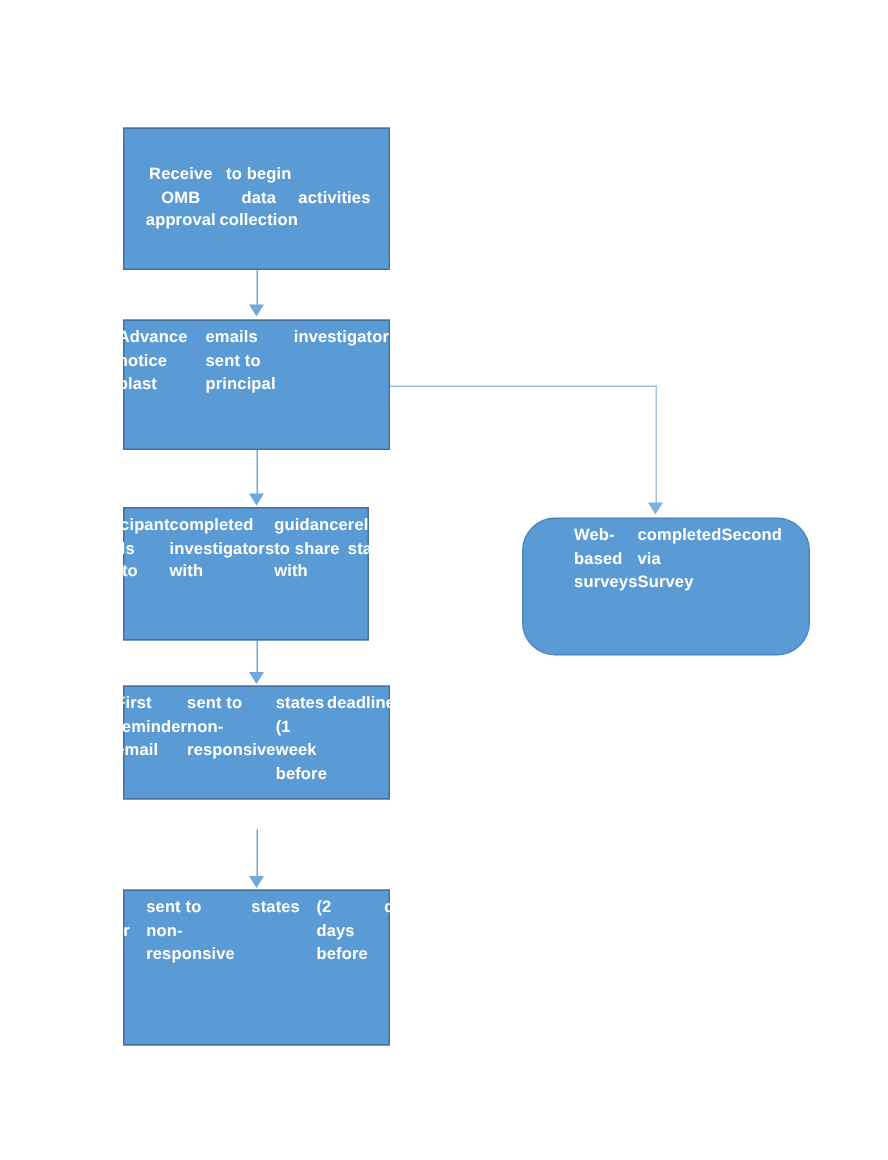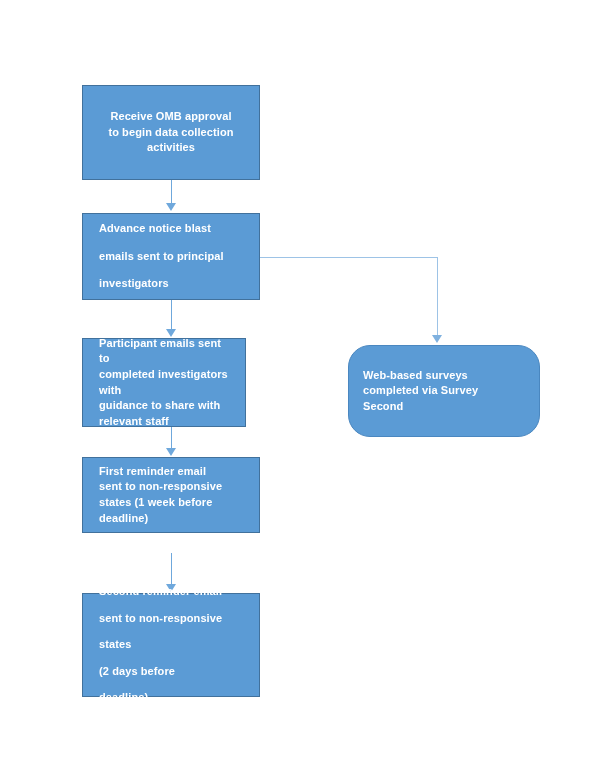--- a/index.html
+++ b/index.html
@@ -23,21 +23,20 @@
     position: absolute;
     box-sizing: border-box;
     background: #5B9BD5;
     border: 1px solid #41719C;
     color: #ffffff;
     font-weight: bold;
     font-size: 11px;
     line-height: 1.42;
     letter-spacing: 0.1px;
     display: flex;
-    flex-direction: column;
     justify-content: center;
     padding: 4px 14px 4px 16px;
   }
   .node.centered {
     text-align: center;
     align-items: center;
     padding-left: 12px;
     padding-right: 12px;
   }
   .node.rounded {
@@ -119,19 +118,19 @@
   <div class="arrowhead-down" style="left:166px; top:584px;"></div>
 
   <div class="node" style="left:82px; top:593px; width:178px; height:104px;gap:11px;">
     <div class="line">Second reminder email</div>
     <div class="line">sent to non-responsive</div>
     <div class="line">states</div>
     <div class="line">(2 days before</div>
     <div class="line">deadline)</div>
   </div>
 
-  <div class="node rounded" style="left:348px; top:345px; width:192px; height:92px; padding-left:14px; padding-right:18px;">
+  <div class="node rounded" style="left:348px; top:345px; width:192px; height:92px; padding-left:34px; padding-right:18px;">
     <div class="line">Web-based surveys</div>
     <div class="line">completed via Survey</div>
     <div class="line">Second</div>
   </div>
 
 </div>
 
 </body></html>

